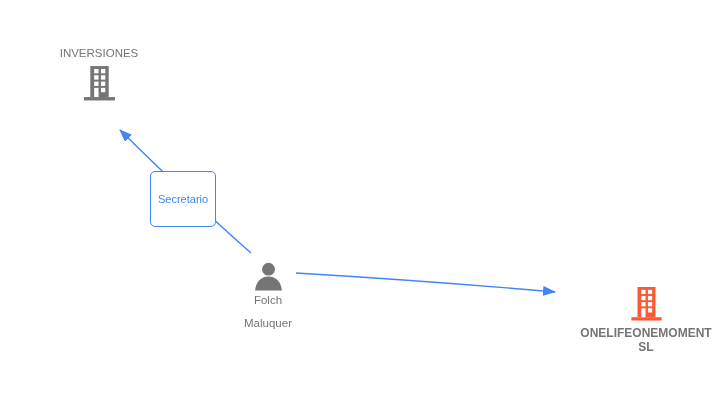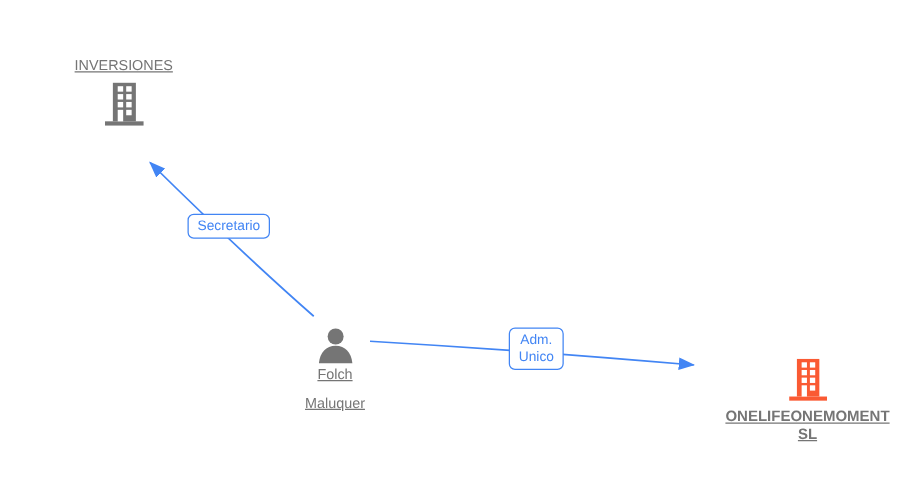--- a/index.html
+++ b/index.html
@@ -2,28 +2,28 @@
 <html><head>
 <meta charset="utf-8">
 <style>
   html,body{margin:0;padding:0;background:#ffffff;}
   .canvas{
     position:relative;width:728px;height:400px;background:#ffffff;overflow:hidden;
     font-family:"Liberation Sans", sans-serif;
   }
   svg.connectors{position:absolute;left:0;top:0;z-index:1;}
   .node{position:absolute;z-index:2;text-align:center;}
-  .node-text{color:#757575;font-size:11.5px;line-height:14px;text-decoration:underline;}
+  .node-text{color:#757575;font-size:11.5px;line-height:14px;}
   .node-text.big{font-size:12px;font-weight:600;line-height:14px;}
   .node-icon{display:block;margin:0 auto;}
   .edge-label{
     position:absolute;z-index:3;background:#ffffff;
     border:1.5px solid #4285F4;border-radius:5px;
     color:#4285F4;font-size:11px;line-height:14px;text-align:center;
-    padding:2px 7px;white-space:nowrap;cursor:pointer;
+    padding:20px 7px;white-space:nowrap;cursor:pointer;
   }
   .logo{
     position:absolute;right:7px;bottom:5px;z-index:2;cursor:pointer;
     font-family:"DejaVu Serif", serif;font-style:italic;white-space:nowrap;
   }
   .logo .copy{color:#56808D;font-size:13px;font-style:normal;vertical-align:1px;}
   .logo .brand-e{color:#2E9BD6;font-size:18px;font-weight:bold;}
   .logo .brand-rest{color:#EE7D1A;font-size:14.5px;letter-spacing:0.5px;}
 </style>
 </head>
@@ -88,19 +88,15 @@
         <rect x="17.5" y="22.5" width="4.5" height="4.5"></rect>
         <rect x="10.5" y="22.5" width="4.5" height="9.5"></rect>
       </g>
     </svg>
     <div class="node-text big" style="margin-top:5px;">ONELIFEONEMOMENT</div>
     <div class="node-text big">SL</div>
   </div>
 
   <div class="edge-label" style="left:150px;top:171px;">Secretario</div>
 
-  <div class="edge-label" style="left:407px;top:262px;">
-    <div>Adm.</div>
-    <div>Unico</div>
-  </div>
 
 
 </div>
 
 </body></html>

